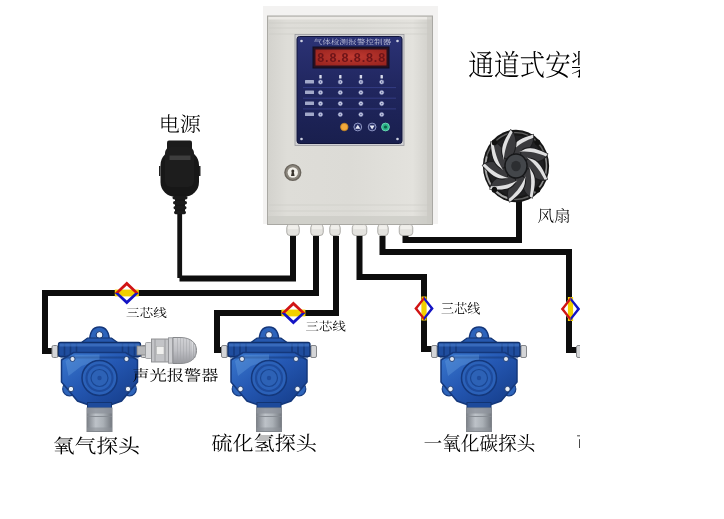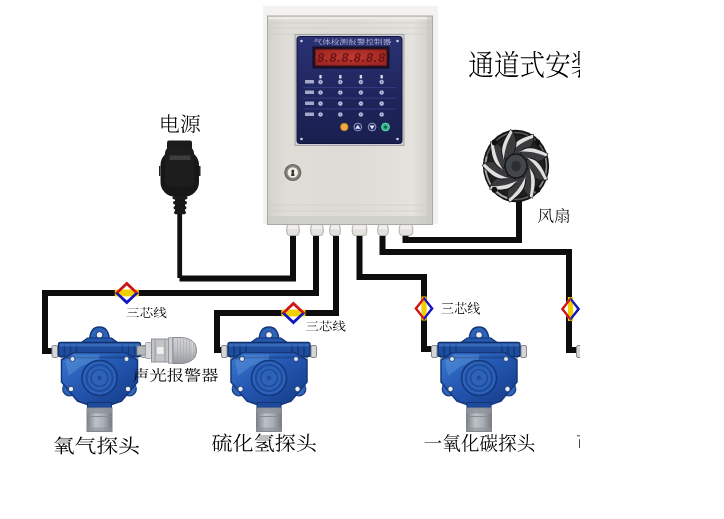--- a/index.html
+++ b/index.html
@@ -1,14 +1,14 @@
 <!DOCTYPE html>
 <html><head><meta charset="utf-8"><style>
 html,body{margin:0;padding:0;background:#fff;font-family:"Liberation Sans",sans-serif;}
-#page{position:relative;width:580px;height:519px;overflow:hidden;font-style:italic;}
+#page{position:relative;width:580px;height:519px;overflow:hidden;}
 </style></head>
 <body>
 <div id="page"><svg xmlns="http://www.w3.org/2000/svg" width="724" height="519" viewBox="0 0 724 519">
 <rect width="724" height="519" fill="#ffffff"></rect>
 
 <defs>
 <linearGradient id="boxg" x1="0" y1="0" x2="1" y2="0">
  <stop offset="0" stop-color="#d3d2cd"></stop>
           <stop offset="0.12" stop-color="#deddd8"></stop>
  <stop offset="0.5" stop-color="#dcdbd6"></stop>

